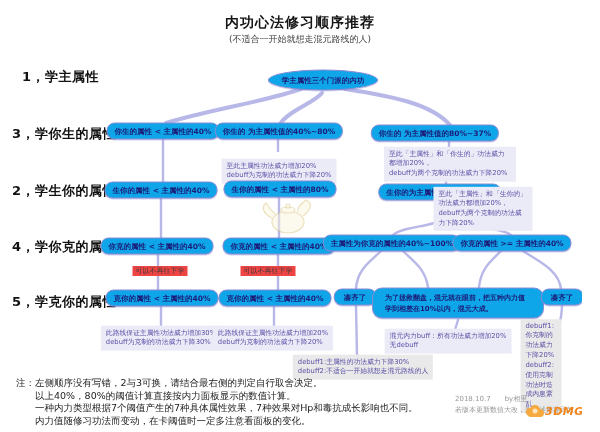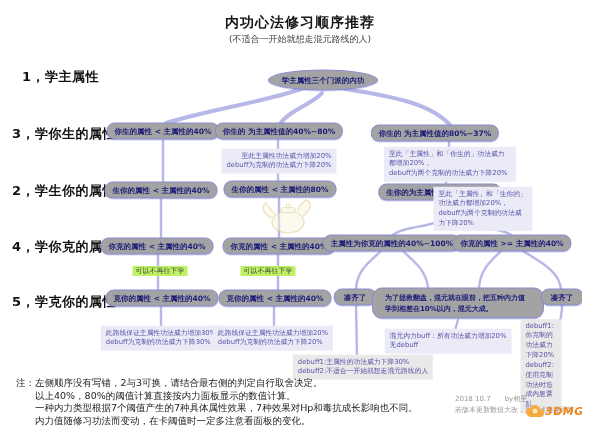--- a/index.html
+++ b/index.html
@@ -4,32 +4,32 @@
 <style>
   html,body{margin:0;padding:0;background:#fff;}
   .canvas{position:relative;width:582px;height:432px;background:#ffffff;overflow:hidden;
           font-family:"DejaVu Sans","Liberation Sans",sans-serif;}
   .edges{position:absolute;left:0;top:0;width:600px;height:432px;}
   .title{position:absolute;left:300px;top:14px;transform:translateX(-50%);font-size:14px;
          font-weight:bold;color:#161616;white-space:nowrap;letter-spacing:1px;}
   .subtitle{position:absolute;left:300px;top:33px;transform:translateX(-50%);font-size:9px;
          color:#3c3c3c;white-space:nowrap;}
   .steplabel{position:absolute;font-size:13px;font-weight:bold;color:#121212;white-space:nowrap;letter-spacing:0.5px;}
-  .node{position:absolute;transform:translate(-50%,-50%);background:#a3a3a3;border:1px solid #898bd4;
+  .node{position:absolute;transform:translate(-50%,-50%);background:#0ea5e9;border:1px solid #898bd4;
         border-radius:8px;color:#1c1c78;font-size:7.5px;font-weight:bold;padding:2.5px 7px;
         white-space:nowrap;text-align:center;box-shadow:0 1px 0 rgba(120,120,200,0.35);}
   .ellipse{border-radius:50%;padding:5px 6px;width:96px;white-space:normal;line-height:1.2;}
   .big{white-space:pre-line;border-radius:10px;width:146px;text-align:left;font-size:7px;
        padding:4px 12px;line-height:1.5;}
   .small-pill{padding:2.5px 9px;}
   .notebox{position:absolute;transform:translate(-50%,-50%);background:#ebebf8;color:#5a50a5;
         font-size:6.8px;padding:2.5px 5px;white-space:pre-line;text-align:left;line-height:1.45;}
   .graybox{background:#e9e9e9;}
   .stophint{position:absolute;transform:translate(-50%,-50%);font-size:7px;color:#3a3a3a;
-        background:#bef264;padding:0 3px;white-space:nowrap;}
+        background:#ef4444;padding:0 3px;white-space:nowrap;}
   .notes{position:absolute;left:16px;top:377px;display:flex;font-size:9.5px;color:#1c1c1c;line-height:1.32;}
   .notes .lbl{white-space:nowrap;}
   .notes .line{white-space:nowrap;}
   .credit{position:absolute;left:455px;top:394px;font-size:7px;color:#989898;line-height:1.6;white-space:nowrap;}
   .credit .row1 span{margin-right:14px;}
   .logo{position:absolute;left:523px;top:404px;display:flex;align-items:center;}
   .logo-text{font-size:11px;font-weight:bold;font-style:italic;color:#f08519;letter-spacing:0.5px;}
 </style>
 </head>
 <body>
@@ -89,21 +89,21 @@
 
   <div class="node" style="left:163px;top:131px;">你生的属性 &lt; 主属性的40%</div>
   <div class="node" style="left:161px;top:190px;">生你的属性 &lt; 主属性的40%</div>
   <div class="node" style="left:157px;top:246px;">你克的属性 &lt; 主属性的40%</div>
   <div class="stophint" style="left:160px;top:271px;">可以不再往下学</div>
   <div class="node" style="left:162px;top:298px;">克你的属性 &lt; 主属性的40%</div>
   <div class="notebox" style="left:161px;top:338px;">此路线保证主属性功法威力增加30%
 debuff为克制的功法威力下降30%</div>
 
   <div class="node" style="left:279px;top:131px;">你生的 为主属性值的40%~80%</div>
-  <div class="notebox" style="left:279px;top:161px;text-align:right;">至此主属性功法威力增加20%
+  <div class="notebox" style="left:279px;top:171px;">至此主属性功法威力增加20%
 debuff为克制的功法威力下降20%</div>
   <div class="node" style="left:280px;top:189px;">生你的属性 &lt; 主属性的80%</div>
   <div class="node" style="left:279px;top:246px;">你克的属性 &lt; 主属性的40%</div>
   <div class="stophint" style="left:268px;top:271px;">可以不再往下学</div>
   <div class="node" style="left:275px;top:298px;">克你的属性 &lt; 主属性的40%</div>
   <div class="notebox" style="left:273px;top:338px;">此路线保证主属性功法威力增加20%
 debuff为克制的功法威力下降20%</div>
 
   <div class="node" style="left:435px;top:133px;">你生的 为主属性值的80%~37%</div>
   <div class="notebox" style="left:450px;top:164px;">至此「主属性」和「你生的」功法威力都增加20%，

